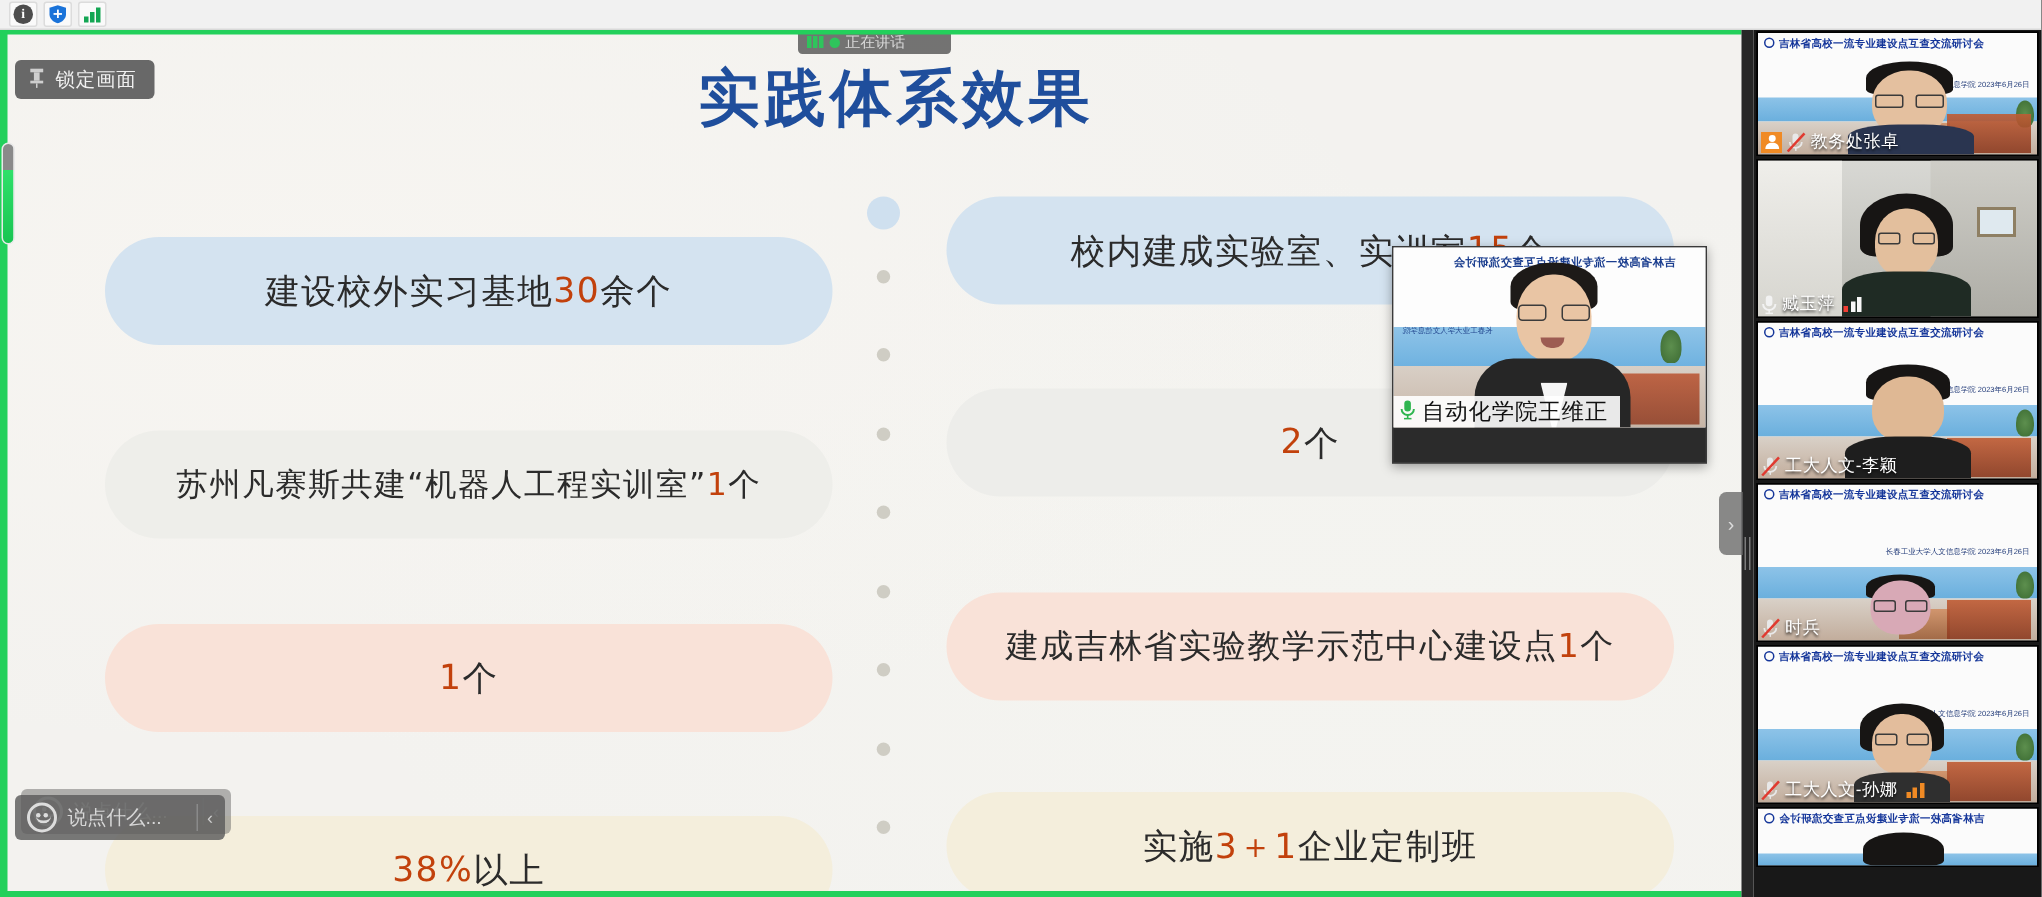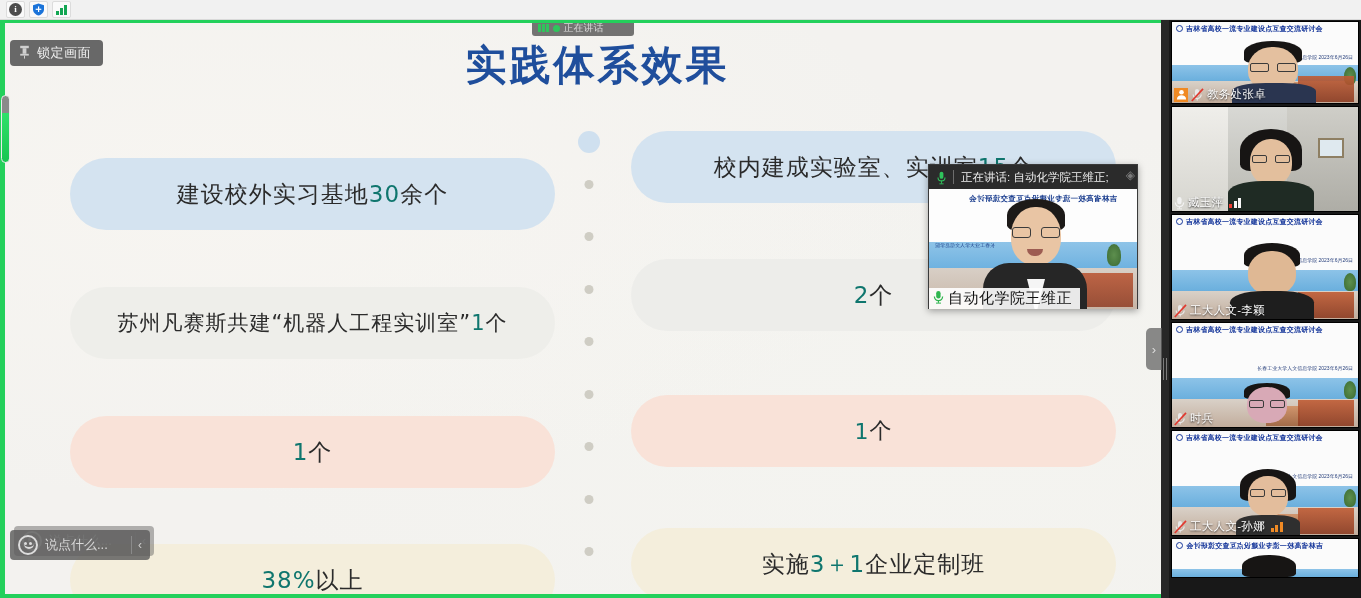--- a/index.html
+++ b/index.html
@@ -80,21 +80,21 @@
   .spine .dot{ position:absolute; left:50%; transform:translateX(-50%);
      width:9px; height:9px; border-radius:50%; background:#cfcdc4; }
   .spine .dot.big{ width:22px; height:22px; background:#cfe0ef; }
 
   
   .pill{
     position:absolute; border-radius:40px; display:flex; align-items:center;
     font-size:23px; color:#2b2b2b; letter-spacing:1px;
     font-family:"DejaVu Sans","Liberation Sans",sans-serif;
   }
-  .pill span.num{ color:#0f766e; }
+  .pill span.num{ color:#c2410c; }
   .pill.blue{ background:#d4e3f0; }
   .pill.grey{ background:#eeeeea; }
   .pill.pink{ background:#f9e2d8; }
   .pill.cream{ background:#f4eedc; }
   .pill.ghost{ background:#ededea; }
 
   .pL{ left:65px; width:485px; height:72px; justify-content:center; }
   .pR{ left:626px; width:485px; height:72px; justify-content:center; }
 
   
@@ -338,20 +338,21 @@
     <div class="pill pR blue" style="top:108px">
       <span>校内建成实验室、实训室</span>
         <span class="num">15</span>
         <span>个</span>
     </div>
     <div class="pill pR ghost" style="top:236px">
         <span class="num">2</span>
         <span>个</span>
     </div>
     <div class="pill pR pink" style="top:372px; font-size:22px;">
+      <span>建成吉林省实验教学示范中心建设点  </span>
         <span class="num">1</span>
         <span>  个</span>
     </div>
     <div class="pill pR cream" style="top:505px">
       <span>实施</span>
         <span class="num">3＋1</span>
         <span>企业定制班</span>
     </div>
   </div>
 
@@ -371,33 +372,20 @@
         <rect x="1.2" y="0.8" width="8.6" height="2.4" fill="#cfcfcf"></rect>
         <rect x="3.6" y="3.2" width="3.8" height="5.6" fill="#cfcfcf"></rect>
         <rect x="1.2" y="8.8" width="8.6" height="1.8" fill="#cfcfcf"></rect>
         <rect x="5" y="10.6" width="1" height="3" fill="#cfcfcf"></rect>
       </svg>
     </span>
     <span>锁定画面</span>
   </div>
 
   <div class="spk">
-    <div class="spk-head">
-      <span class="mic-green">
-        <svg width="9" height="14" viewBox="0 0 9 14">
-          <rect x="2.6" y="0.8" width="3.8" height="7" rx="1.9" fill="#2fc45c"></rect>
-          <path d="M1 6.4 a3.5 3.5 0 0 0 7 0" stroke="#2fc45c" stroke-width="1.1" fill="none"></path>
-          <rect x="4.05" y="10" width="0.9" height="2.6" fill="#2fc45c"></rect>
-          <rect x="2.4" y="12.4" width="4.2" height="0.9" fill="#2fc45c"></rect>
-        </svg>
-      </span>
-      <span class="sep"></span>
-      <span class="ttl">正在讲话: 自动化学院王维正;</span>
-      <span class="grip">◈</span>
-    </div>
     <div class="spk-body">
       <div class="vbg">
         <div class="vtop"></div>
         <div class="vband"></div>
         <div class="vbot"></div>
         <div class="banner">吉林省高校一流专业建设点互查交流研讨会</div>
         <div class="subtxt">长春工业大学人文信息学院</div>
         <div class="tree"></div>
           <div class="bld2"></div>
           <div class="bld"></div>

